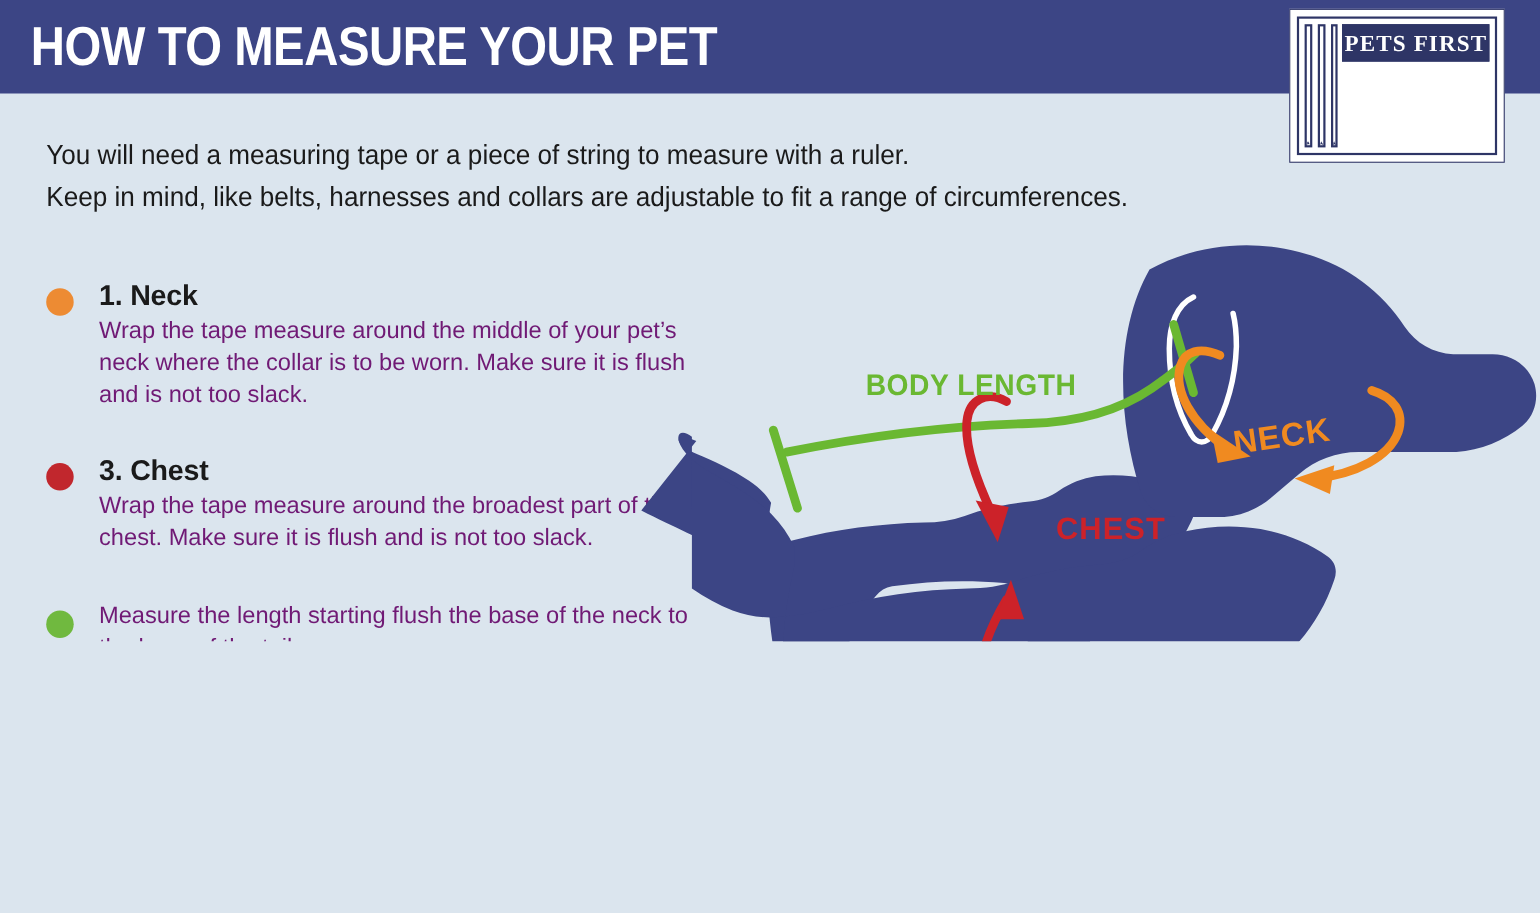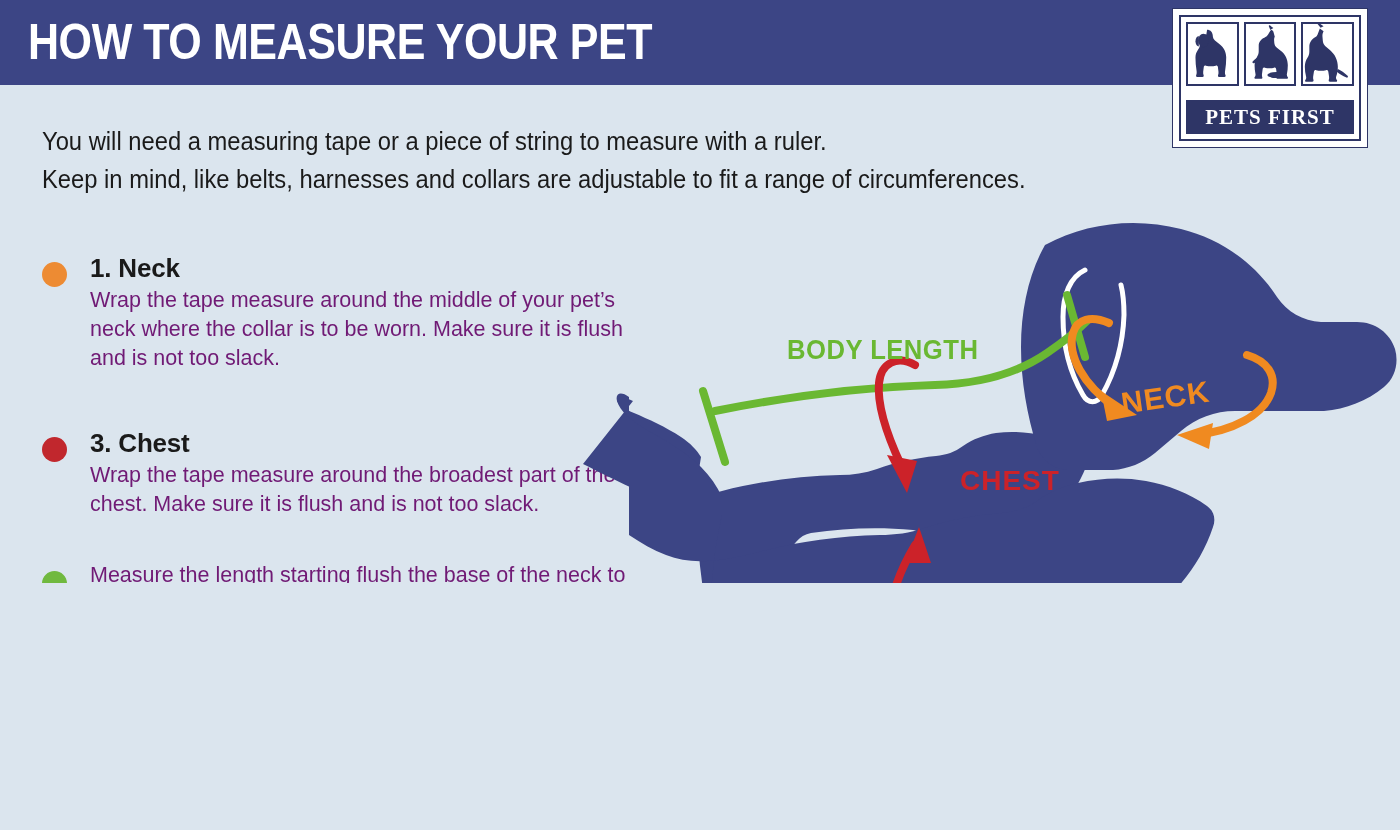--- a/index.html
+++ b/index.html
@@ -34,23 +34,23 @@
     position:absolute;left:1172px;top:8px;width:196px;height:140px;
     background:#ffffff;
     border:1px solid #2e3566;
     box-sizing:border-box;
     padding:6px;
   }
   .logo-inner{
     width:100%;height:100%;
     border:2px solid #2e3566;
     box-sizing:border-box;
-    display:flex;flex-direction:column;
+    display:flex;flex-direction:row;
     padding:5px;
-    gap:14px;
+    gap:4px;
     text-align:center;
   }
   .logo-panels{
     flex:1;display:flex;gap:5px;
   }
   .logo-panel{
     flex:1;border:2px solid #2e3566;background:#fff;
     position:relative;overflow:visible;
   }
   .logo-panel svg{position:absolute;left:0;top:0;width:100%;height:100%;overflow:visible;}
@@ -86,21 +86,21 @@
   }
   .step-title{
     font-size:26px;font-weight:bold;color:#1a1a1a;
     line-height:32px;margin:0 0 2px 0;
     letter-spacing:-0.2px;
   }
   .step-desc{
     font-size:21.5px;line-height:29px;color:#701a75;
     max-width:540px;
   }
-  #step-1{margin-bottom:54px;}
+  #step-1{margin-bottom:38px;}
   #step-2{margin-bottom:42px;}
 
   
   .diagram{
     position:absolute;left:615px;top:215px;width:790px;height:615px;
   }
   .diagram svg{width:100%;height:100%;display:block;overflow:visible;}
 
   .lbl{
     position:absolute;font-weight:bold;

